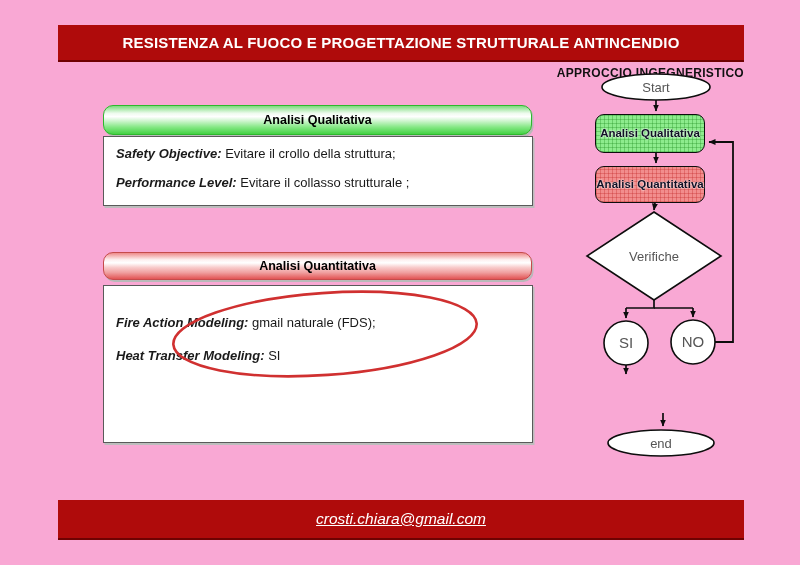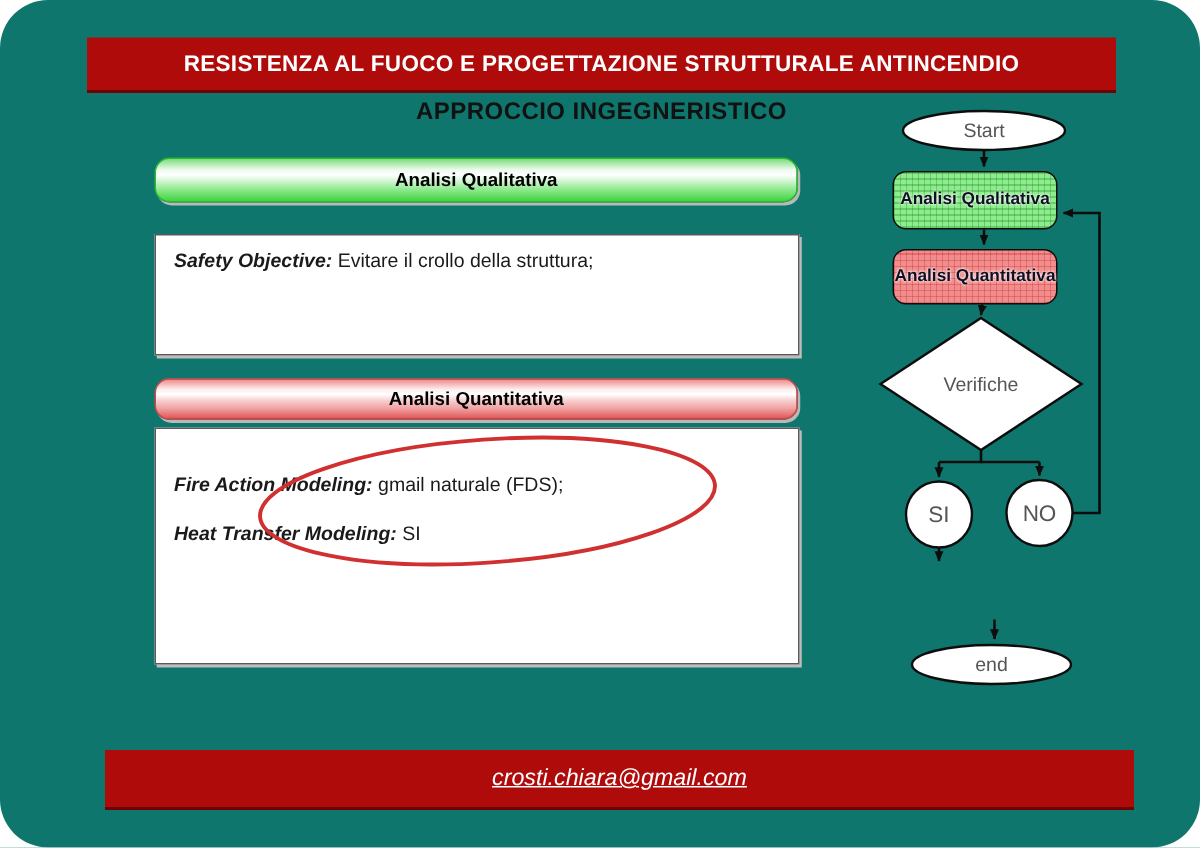--- a/index.html
+++ b/index.html
@@ -1,39 +1,39 @@
 <!DOCTYPE html>
 <html><head>
 <meta charset="utf-8">
 <style>
   html,body { margin:0; padding:0; background:#ffffff; }
   .slide {
-    position:relative; width:800px; height:565px; background:#0f766e;
-    font-family:"Liberation Sans","DejaVu Sans",sans-serif; overflow:hidden;border-radius:32px;
+    position:relative; width:800px; height:565px; background:#f9a8d4;
+    font-family:"Liberation Sans","DejaVu Sans",sans-serif; overflow:hidden;
   }
 
   
   .banner {
     position:absolute; left:58px; width:686px; background:#AF0B0B;
     display:flex; align-items:center; justify-content:center;
     border-bottom:2px solid #6f0202;
   }
   .banner.top { top:25px; height:35px; }
-  .banner.bottom { top:500px; height:38px;margin-left:12px; }
+  .banner.bottom { top:500px; height:38px; }
   .banner-title {
     color:#ffffff; font-weight:bold; font-size:15px; letter-spacing:.2px; white-space:nowrap;
   }
   .email {
     color:#ffffff; font-style:italic; font-size:15.5px; text-decoration:underline;
     cursor:pointer;
   }
 
   .subtitle {
-    position:absolute; left:58px; top:66px; width:686px; text-align:center;
-    font-weight:bold; font-size:16px; color:#111; letter-spacing:.3px;
+    position:absolute; left:58px; top:66px; width:686px; text-align:right;
+    font-weight:bold; font-size:12px; color:#111; letter-spacing:.3px;
   }
 
   
   .pill {
     position:absolute; left:103px; width:427px; border-radius:10px;
     display:flex; align-items:center; justify-content:center;
     font-weight:bold; font-size:12.5px; color:#000;
     box-shadow:1.5px 2px 0 #b9b9b9;
   }
   .pill.green {
@@ -45,21 +45,21 @@
     background:linear-gradient(180deg,#ee8a8a 0%,#fdf0f0 26%,#ffffff 38%,#f8cccc 55%,#f0a0a0 75%,#E25555 100%);
   }
 
   
   .tbox {
     position:absolute; left:103px; width:430px; background:#fff;
     border:1.5px solid #5a5a5a; box-sizing:border-box;
     box-shadow:1.5px 2px 0 #bdbdbd;
     font-size:13px; color:#1a1a1a;
   }
-  .tbox.box1 { top:156px; height:81px; padding:8px 12px 0; }
+  .tbox.box1 { top:136px; height:70px; padding:8px 12px 0; }
   .tbox.box2 { top:285px; height:158px; padding:28px 12px 0; }
   .tline { line-height:17px; }
   .box1 .tline { margin-bottom:12px; }
   .box2 .tline { margin-bottom:16px; }
   .lbl { font-weight:bold; font-style:italic; }
 
   
   .annot { position:absolute; left:165px; top:288px; width:320px; height:95px; pointer-events:none; }
 
   
@@ -98,20 +98,24 @@
   </div>
 
   <div class="subtitle">APPROCCIO INGEGNERISTICO</div>
 
   <div class="pill green">Analisi Qualitativa</div>
 
   <div class="tbox box1">
     <div class="tline">
       <span class="lbl">Safety Objective:</span>
       <span>Evitare il crollo della struttura;</span>
+    </div>
+    <div class="tline">
+      <span class="lbl">Performance Level:</span>
+      <span>Evitare il collasso strutturale ;</span>
     </div>
   </div>
 
   <div class="pill redp">Analisi Quantitativa</div>
 
   <div class="tbox box2">
     <div class="tline">
       <span class="lbl">Fire Action Modeling:</span>
       <span>gmail naturale (FDS);</span>
     </div>

